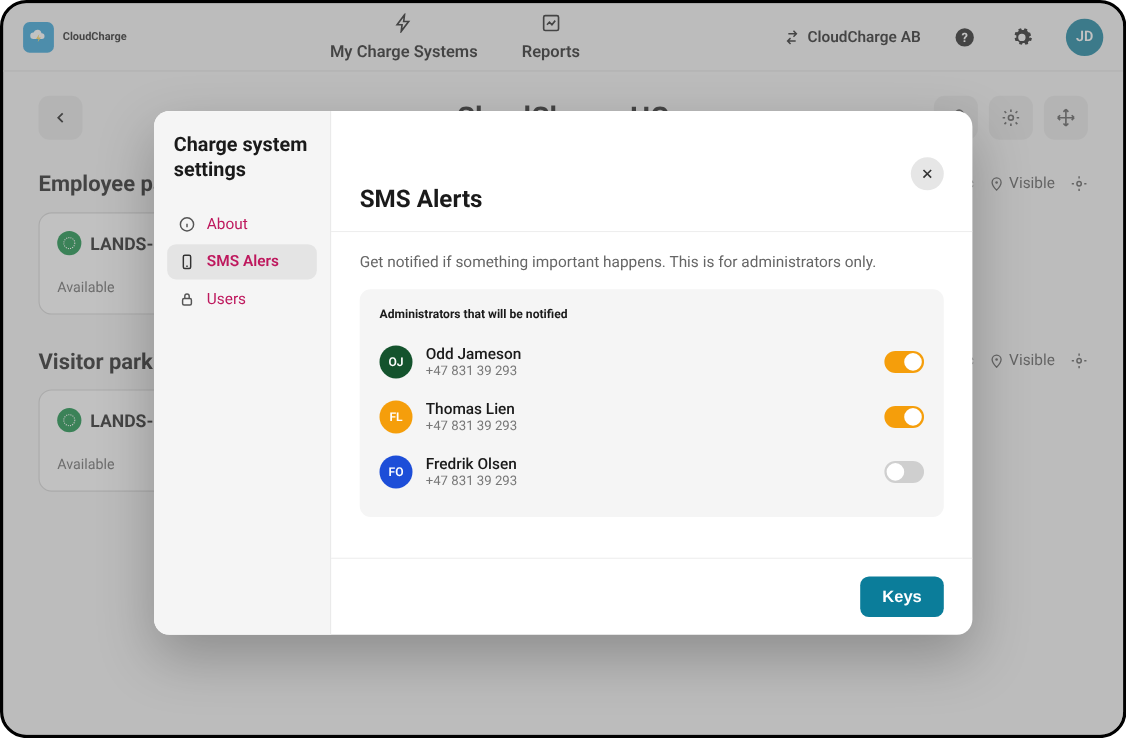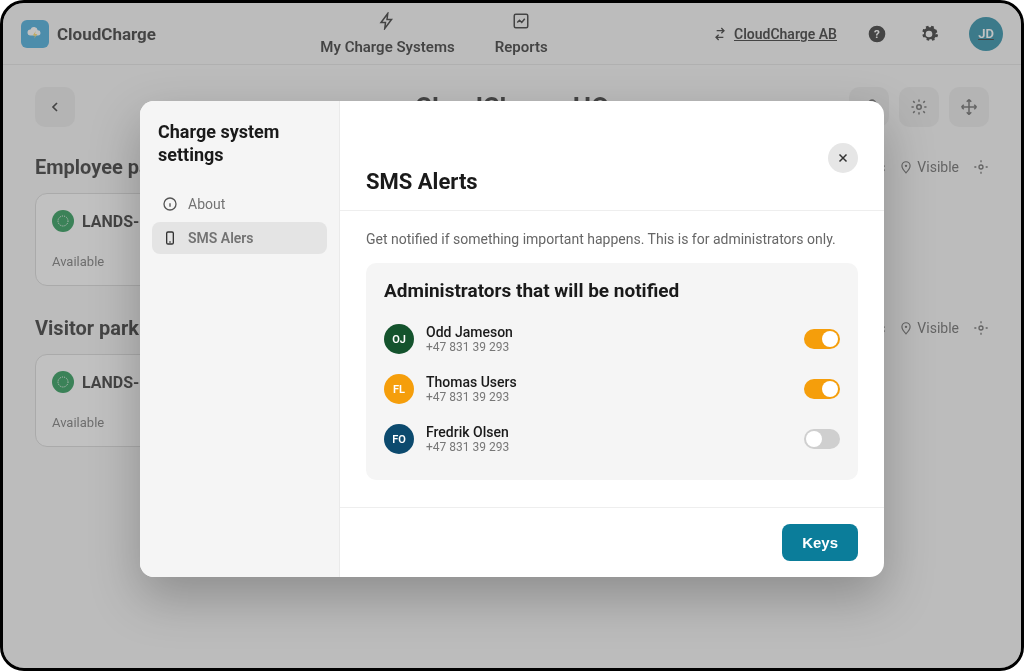--- a/index.html
+++ b/index.html
@@ -1,56 +1,56 @@
 <!DOCTYPE html>
 <html><head>
 <meta charset="utf-8">
 <style>
 * { box-sizing: border-box; margin: 0; padding: 0; }
 body { font-family: -apple-system, BlinkMacSystemFont, "Segoe UI", Roboto, sans-serif; background: #fff; color: #1a1a1a; width: 1024px; height: 671px; overflow: hidden; position: relative; }
 .app-frame { position: absolute; inset: 0; border: 3px solid #000; border-radius: 24px; overflow: hidden; background: #f4f4f4; }
 .topbar { height: 62px; display: flex; align-items: center; padding: 0 18px; border-bottom: 1px solid #dedede; }
-.brand { display: flex; align-items: center; gap: 8px; font-weight: 700; font-size: 17px; }
+.brand { display: flex; align-items: center; gap: 8px; font-weight: 700; font-size: 10px; }
 .brand-logo { width: 28px; height: 28px; border-radius: 6px; background: #2b9ed6; display: flex; align-items: center; justify-content: center; }
 .nav-center { flex: 1; display: flex; justify-content: center; gap: 40px; }
 .nav-link { display: flex; align-items: center; gap: 8px; font-weight: 600; font-size: 15px; cursor: pointer; flex-direction: column; }
-.nav-right { display: flex; align-items: center; gap: 28px; text-decoration: underline; }
+.nav-right { display: flex; align-items: center; gap: 28px; }
 .org-sel { display: flex; align-items: center; gap: 6px; font-weight: 600; font-size: 14px; cursor: pointer; }
 .icon-btn { width: 24px; height: 24px; display: flex; align-items: center; justify-content: center; cursor: pointer; }
 .avatar-badge { width: 34px; height: 34px; border-radius: 50%; background: #0b7d9a; color: #fff; display: flex; align-items: center; justify-content: center; font-weight: 600; font-size: 13px; cursor: pointer; text-align: center; }
 .page { padding: 22px 32px; }
 .page-head { display: flex; align-items: center; margin-bottom: 28px; position: relative; }
 .back-btn { width: 40px; height: 40px; border-radius: 10px; background: #e6e6e6; display: flex; align-items: center; justify-content: center; cursor: pointer; }
 .page-title { position: absolute; left: 50%; transform: translateX(-50%); font-size: 26px; font-weight: 700; }
 .page-actions { margin-left: auto; display: flex; gap: 10px; }
 .sq-btn { width: 40px; height: 40px; border-radius: 10px; background: #e6e6e6; display: flex; align-items: center; justify-content: center; cursor: pointer; }
 .section-row { display: flex; align-items: center; margin-bottom: 14px; }
 .section-title { font-size: 20px; font-weight: 700; }
 .section-meta { margin-left: auto; display: flex; gap: 14px; color: #555; font-size: 14px; }
 .meta-item { display: flex; align-items: center; gap: 4px; }
 .card { width: 180px; border: 1px solid #d4d4d4; border-radius: 12px; padding: 16px; background: #fdfdfd; margin-bottom: 30px; }
 .card-head { display: flex; align-items: center; gap: 8px; font-weight: 700; font-size: 16px; margin-bottom: 22px; }
 .station-icon { width: 22px; height: 22px; border-radius: 50%; background: #0a8a3e; display: flex; align-items: center; justify-content: center; }
 .card-status { color: #666; font-size: 13px; }
 
 .overlay { position: absolute; inset: 0; background: rgba(120,120,120,0.45); display: flex; align-items: flex-start; justify-content: center; padding-top: 98px; }
 .modal { width: 744px; height: 476px; background: #fff; border-radius: 14px; box-shadow: 0 20px 50px rgba(0,0,0,0.25); display: flex; overflow: hidden; }
-.modal-side { width: 200px; background: #f5f5f5; padding: 20px 12px; border-right: 1px solid #eaeaea; }
+.modal-side { width: 161px; background: #f5f5f5; padding: 20px 12px; border-right: 1px solid #eaeaea; }
 .modal-side-title { font-size: 18px; font-weight: 700; line-height: 1.25; margin-bottom: 22px; padding-left: 6px; }
 .side-list { display: flex; flex-direction: column; gap: 2px; }
-.side-item { display: flex; align-items: center; gap: 10px; padding: 8px 10px; border-radius: 8px; font-size: 14px; color: #737373; cursor: pointer; }
+.side-item { display: flex; align-items: center; gap: 10px; padding: 8px 10px; border-radius: 8px; font-size: 14px; color: #be185d; cursor: pointer; }
 .side-item.active { background: #e4e4e4; font-weight: 600; }
 .modal-main { flex: 1; display: flex; flex-direction: column; }
 .modal-head { display: flex; align-items: center; justify-content: space-between; padding: 20px 26px 16px; border-bottom: 1px solid #eee; }
 .modal-title { font-size: 22px; font-weight: 700; margin-top: 48px; }
 .close-btn { width: 30px; height: 30px; border-radius: 50%; background: #e6e6e6; display: flex; align-items: center; justify-content: center; cursor: pointer; }
 .modal-body { padding: 20px 26px; flex: 1; overflow: auto; }
 .modal-desc { color: #666; font-size: 14px; margin-bottom: 16px; }
 .admin-panel { background: #f5f5f5; border-radius: 10px; padding: 16px 18px; }
-.admin-panel-title { font-size: 19px; font-weight: 700; margin-bottom: 12px; }
+.admin-panel-title { font-size: 11px; font-weight: 700; margin-bottom: 12px; }
 .admin-row { display: flex; align-items: center; gap: 12px; padding: 10px 0; }
 .admin-avatar { width: 30px; height: 30px; border-radius: 50%; display: flex; align-items: center; justify-content: center; color: #fff; font-size: 11px; font-weight: 600; }
 .admin-info { flex: 1; }
 .admin-name { font-size: 14px; font-weight: 500; }
 .admin-phone { font-size: 12px; color: #777; }
 .toggle { width: 36px; height: 20px; border-radius: 10px; position: relative; cursor: pointer; }
 .toggle.on { background: #f59e0b; }
 .toggle.off { background: #cfcfcf; }
 .toggle .knob { width: 16px; height: 16px; border-radius: 50%; background: #fff; position: absolute; top: 2px; }
 .toggle.on .knob { right: 2px; }
@@ -215,20 +215,27 @@
               </svg>
             <span>About</span>
           </div>
           <div class="side-item active">
             <svg width="16" height="16" viewBox="0 0 24 24">
                 <rect x="7" y="3" width="10" height="18" rx="2" fill="none" stroke="#333" stroke-width="2"></rect>
                 <path stroke="#333" stroke-width="2" d="M11 18h2"></path>
               </svg>
             <span>SMS Alers</span>
           </div>
+          <div class="side-item">
+            <svg width="16" height="16" viewBox="0 0 24 24">
+                <rect x="6" y="11" width="12" height="9" rx="2" fill="none" stroke="#555" stroke-width="2"></rect>
+                <path fill="none" stroke="#555" stroke-width="2" d="M9 11V8a3 3 0 016 0v3"></path>
+              </svg>
+            <span>Users</span>
+          </div>
         </div>
       </div>
       <div class="modal-main">
         <div class="modal-head">
           <div class="modal-title">SMS Alerts</div>
           <div class="close-btn">
             <svg width="14" height="14" viewBox="0 0 24 24">
                 <path stroke="#333" stroke-width="2.5" d="M6 6l12 12M18 6L6 18"></path>
               </svg>
           </div>
@@ -244,29 +251,29 @@
                     <div class="admin-name">Odd Jameson</div>
                     <div class="admin-phone">+47 831 39 293</div>
                   </div>
                   <div class="toggle on">
                     <div class="knob"></div>
                   </div>
                 </div>
                 <div class="admin-row">
                   <div class="admin-avatar" style="background:#f59e0b">FL</div>
                   <div class="admin-info">
-                    <div class="admin-name">Thomas Users</div>
+                    <div class="admin-name">Thomas Lien</div>
                     <div class="admin-phone">+47 831 39 293</div>
                   </div>
                   <div class="toggle on">
                     <div class="knob"></div>
                   </div>
                 </div>
                 <div class="admin-row">
-                  <div class="admin-avatar" style="background:#0c4a6e">FO</div>
+                  <div class="admin-avatar" style="background:#1d4ed8">FO</div>
                   <div class="admin-info">
                     <div class="admin-name">Fredrik Olsen</div>
                     <div class="admin-phone">+47 831 39 293</div>
                   </div>
                   <div class="toggle off">
                     <div class="knob"></div>
                   </div>
                 </div>
               </div>
           </div>

